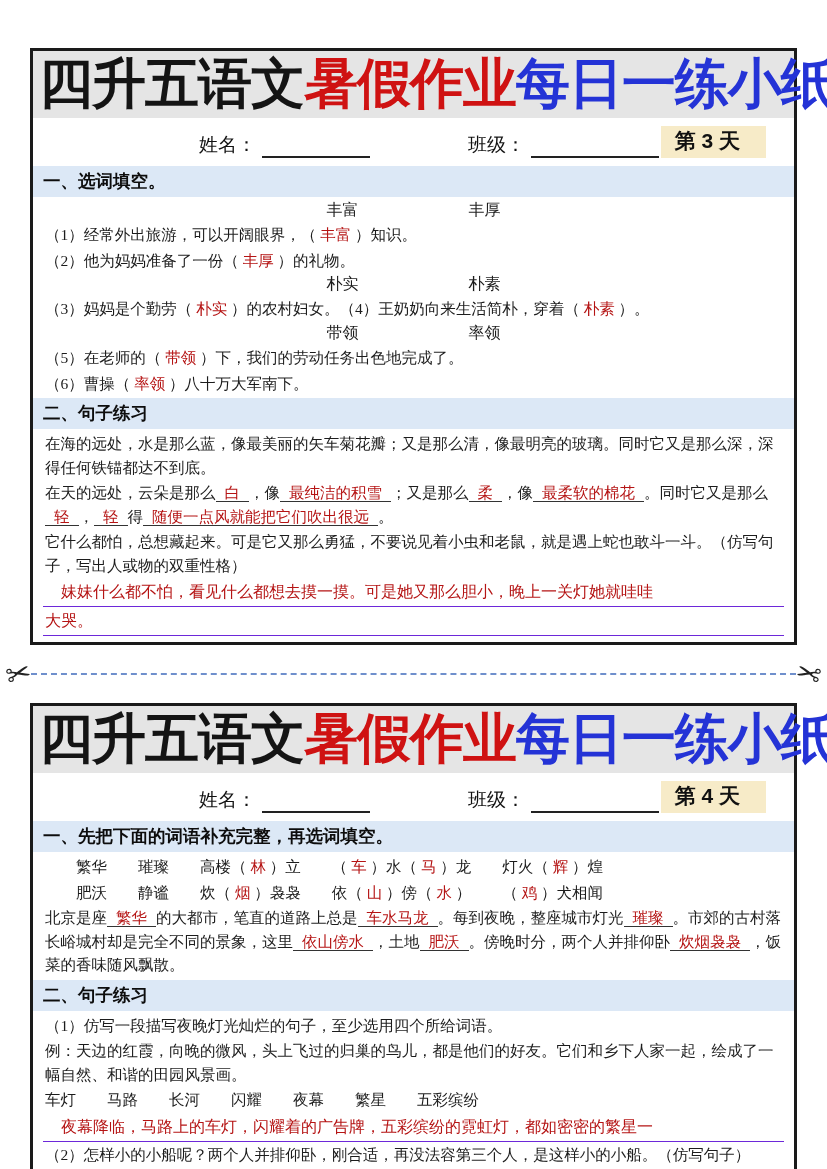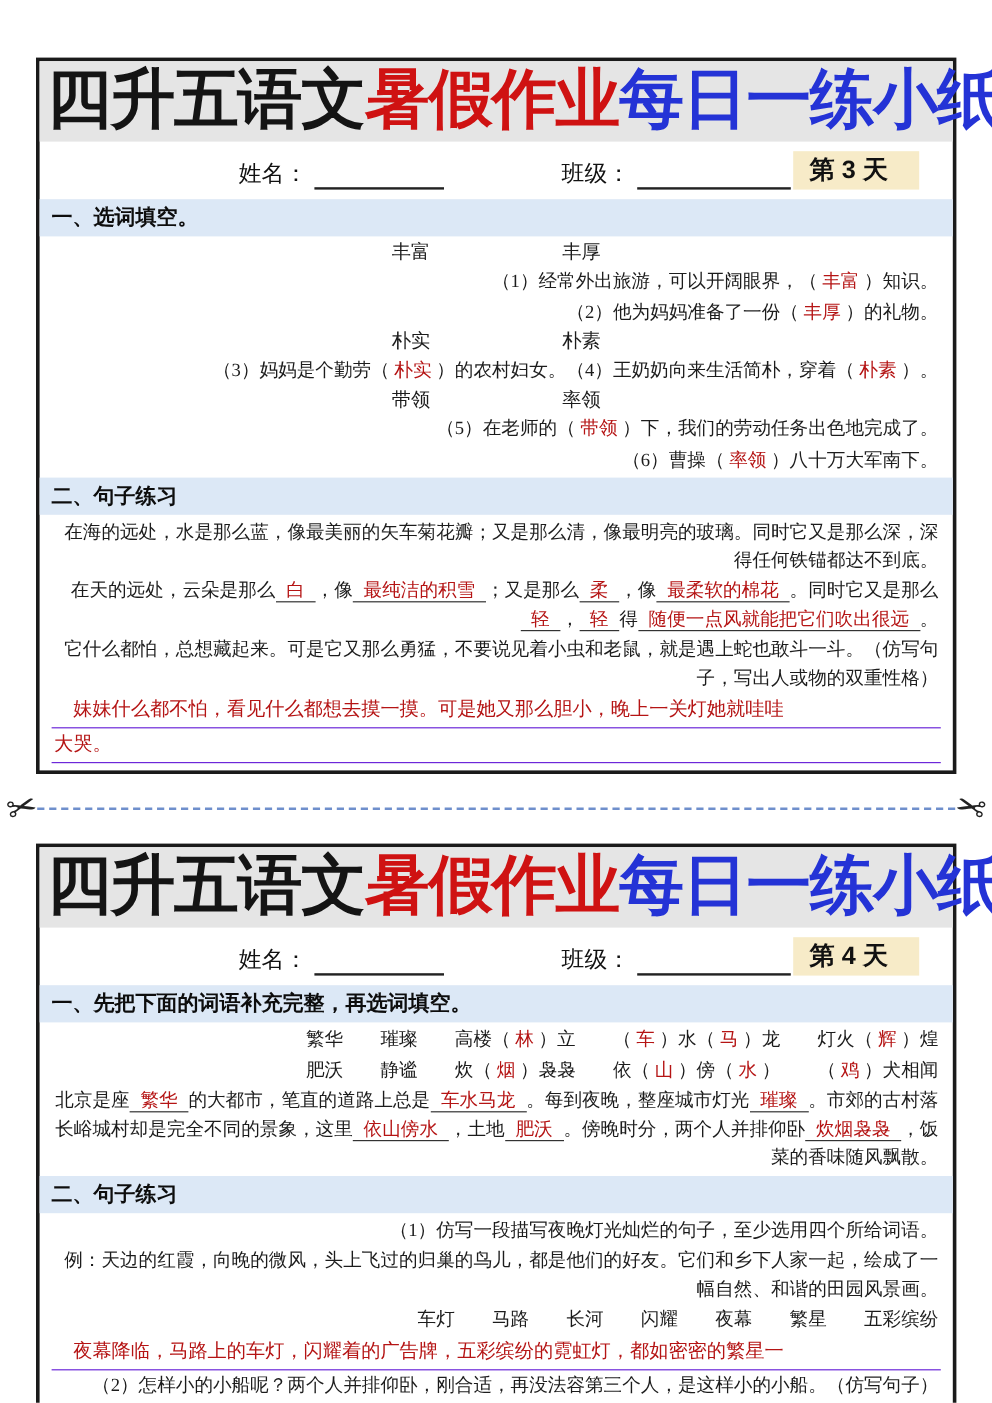--- a/index.html
+++ b/index.html
@@ -18,21 +18,21 @@
   .f-label { font-weight:400;margin-left:36px; }
   .blank-line { border-bottom:2px solid #222; height:22px; }
   .blank-name  { width:108px; margin-left:6px; }
   .blank-class { width:128px; margin-left:6px; }
   .gap-mid { width:62px; }
   .day-badge { margin-left:auto; background:#f7ebc8; padding:1px 26px 3px 14px; font-weight:700; font-size:21px; color:#111;
                font-family:Liberation Sans, sans-serif; }
 
   .ws-body { padding:0 0 6px 0; }
   .sec-header { background:#dce8f6; font-weight:700; font-size:17.5px; color:#0d0d0d; padding:3px 10px 4px 10px; margin:2px 0 2px 0; }
-  .line { font-size:15.5px; color:#1c1c1c; line-height:1.52; padding:1px 12px;text-align:right; }
+  .line { font-size:15.5px; color:#1c1c1c; line-height:1.52; padding:1px 12px; }
   .words { display:flex; justify-content:center; gap:110px; font-size:16px; color:#1c1c1c; padding:1px 0; }
   .ans { color:#b51414; }
   .ansu { color:#b51414; border-bottom:1px solid #333; padding:0 9px; }
   .ans-line { font-size:16px; color:#b51414; line-height:1.6; margin:0 10px; border-bottom:1px solid #6d28d9; padding:1px 2px; }
 
   .cut-line { width:100%; display:flex; align-items:center; height:58px; padding:0 6px; }
   .cut-dash { flex:1; border-top:2px dashed #6f8fcc; height:0; }
   .scissors { font-size:30px; color:#222; line-height:1; }
   .scissors.left  { transform:rotate(-15deg); }
   .scissors.right { transform:scaleX(-1) rotate(-15deg); }

